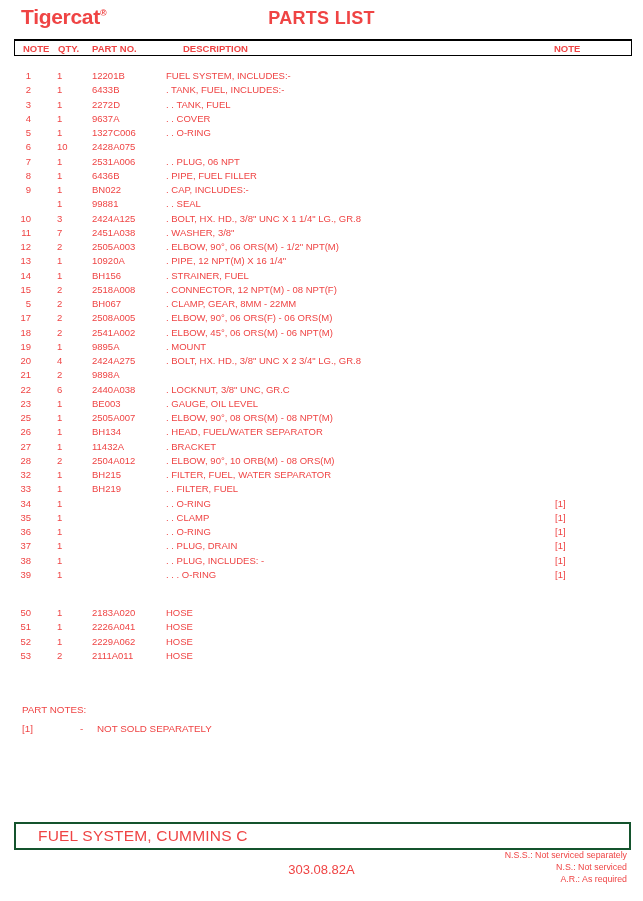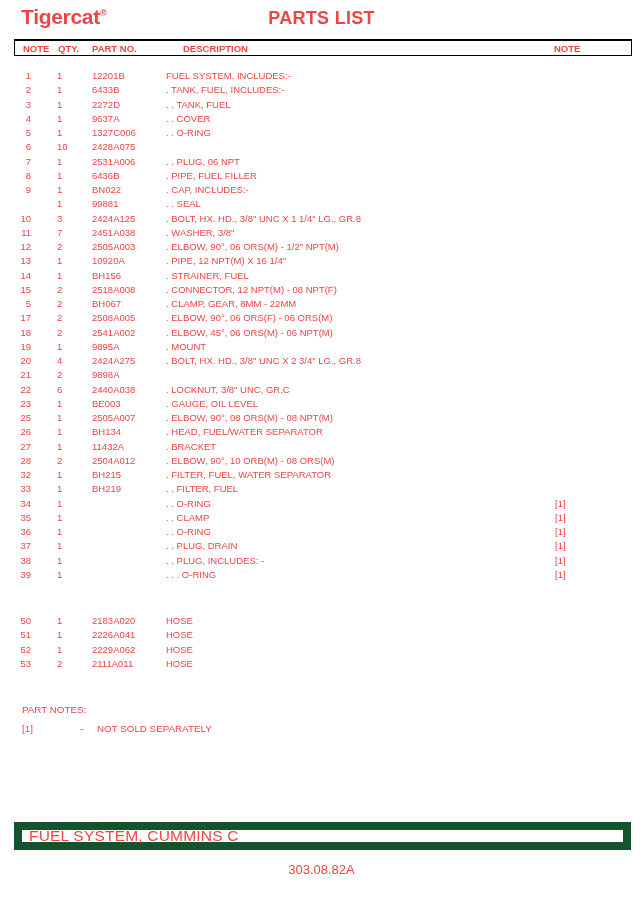--- a/index.html
+++ b/index.html
@@ -21,31 +21,31 @@
   .h-item{left:8px;} .h-qty{left:43px;} .h-part{left:77px;} .h-desc{left:152px;margin-left:16px;} .h-note{left:539px;}
   
   .tbody{position:absolute;left:14px;top:69px;width:625px;font-size:9.5px;}
   .trow{display:flex;height:14.25px;line-height:14.25px;white-space:nowrap;}
   .cell{overflow:visible;}
   .c-item{width:17px;text-align:right;}
   .c-qty{width:28px;margin-left:26px;}
   .c-part{width:70px;margin-left:7px;}
   .c-desc{width:385px;margin-left:4px;}
   .c-note{margin-left:4px;}
-  .row-group + .row-group{margin-top:32px;}
+  .row-group + .row-group{margin-top:24px;}
   
   .part-notes{position:absolute;left:22px;top:704px;font-size:9.8px;}
   .pn-heading{font-weight:normal;}
   .pn-row{display:flex;margin-top:8px;white-space:nowrap;}
   .pn-ref{width:58px;}
   .pn-dash{width:17px;}
   
   .footer-box{
     position:absolute;left:14px;top:822px;width:617px;height:28px;box-sizing:border-box;
-    border:8px solid #14532d;display:flex;align-items:center;padding-left:7px;
+    border:2px solid #14532d;display:flex;align-items:center;padding-left:22px;
     font-size:15.5px;letter-spacing:0.2px;
   }
   .legend{position:absolute;right:16px;top:849px;text-align:right;font-size:8.8px;line-height:12.2px;}
   .page-code{position:absolute;left:0;right:0;top:862px;text-align:center;font-size:13px;}
 </style>
 </head>
 <body>
 
 <div class="page">
 
@@ -352,16 +352,21 @@
       <span class="pn-ref">[1]</span>
       <span class="pn-dash">-</span>
       <span class="pn-text">NOT SOLD SEPARATELY</span>
     </div>
   </div>
 
   <div class="footer-box">
     <span>FUEL SYSTEM, CUMMINS C</span>
   </div>
 
+  <div class="legend">
+    <div>N.S.S.: Not serviced separately</div>
+    <div>N.S.: Not serviced</div>
+    <div>A.R.: As required</div>
+  </div>
 
   <div class="page-code">303.08.82A</div>
 
 </div>
 
 </body></html>

